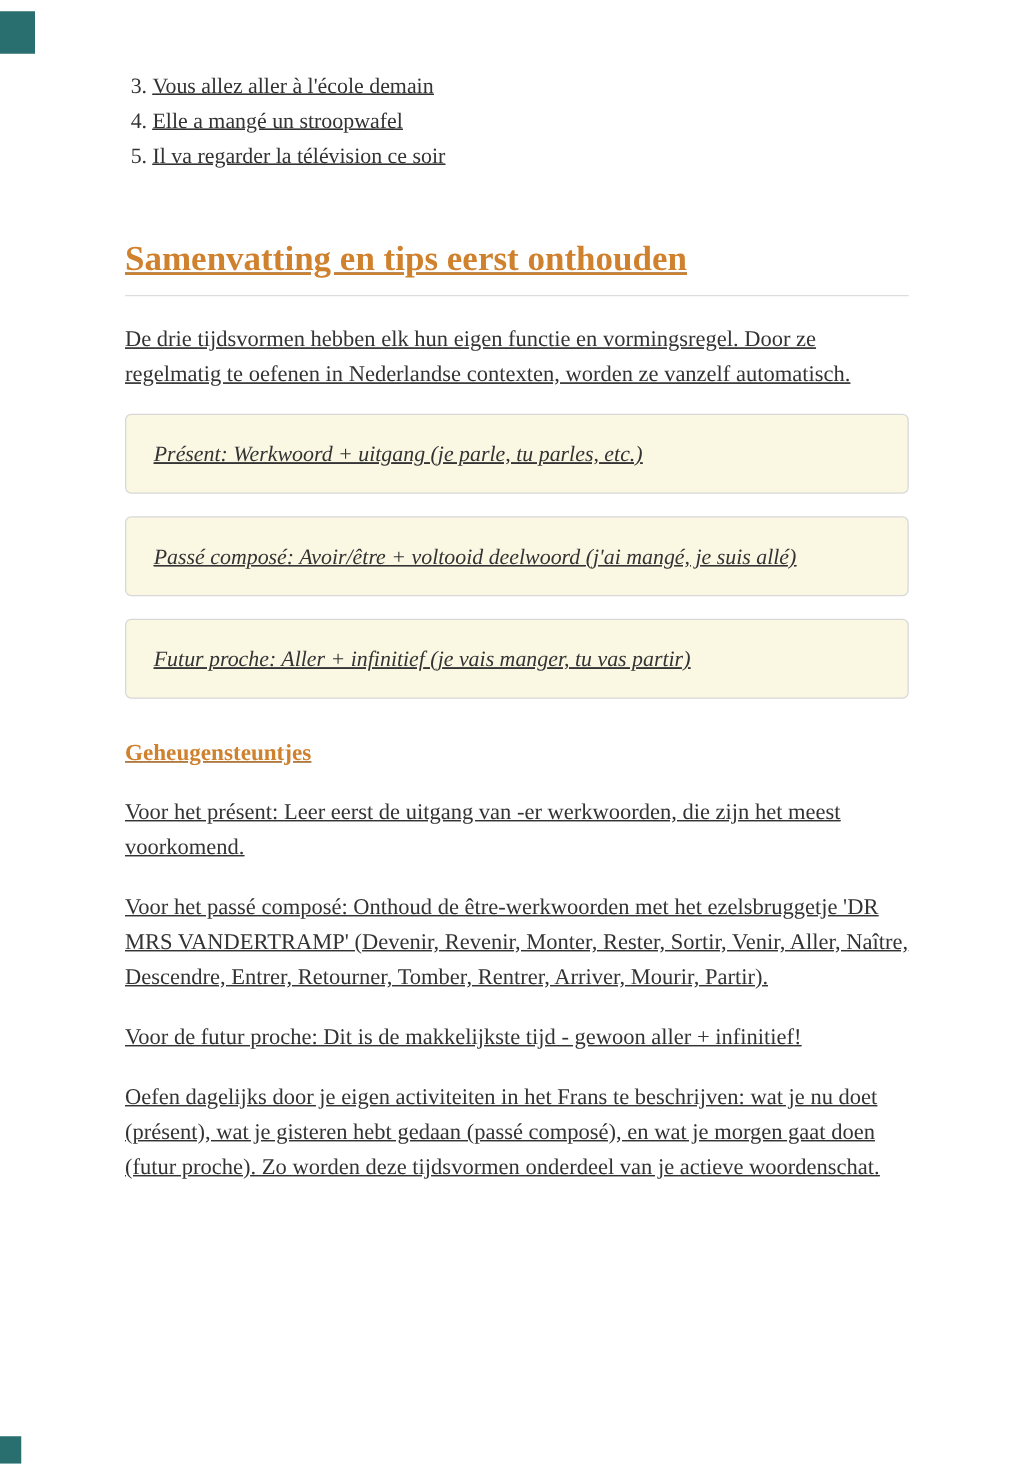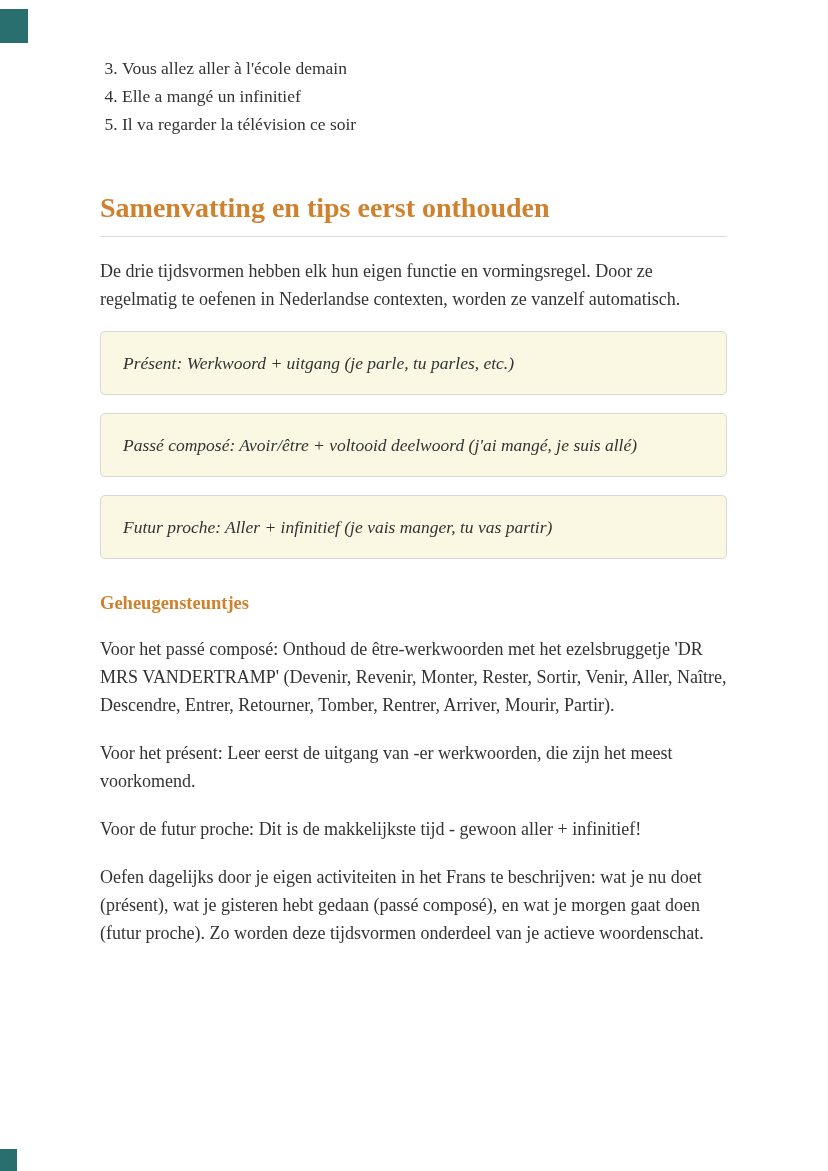--- a/index.html
+++ b/index.html
@@ -1,15 +1,15 @@
 <!DOCTYPE html>
 <html><head>
 <meta charset="utf-8">
 <style>
-  * { margin: 0; padding: 0; box-sizing: border-box; }
+  * { margin: 0; padding: 0; box-sizing: border-box; text-decoration: underline; }
   html, body {
     width: 828px; height: 1171px;
     background: #ffffff;
     font-family: "Liberation Serif", "DejaVu Serif", serif;
     color: #333333;
     overflow: hidden;
   }
   .page {
     position: relative;
     width: 828px; height: 1171px;
@@ -82,21 +82,21 @@
 
 <div class="page">
 
   <div class="edge-accent top"></div>
   <div class="edge-accent bottom"></div>
 
   <div class="content">
 
     <ol class="exercise-list" start="3">
       <li>Vous allez aller à l'école demain</li>
-      <li>Elle a mangé un infinitief</li>
+      <li>Elle a mangé un stroopwafel</li>
       <li>Il va regarder la télévision ce soir</li>
     </ol>
 
     <h2 class="section-title">Samenvatting en tips eerst onthouden</h2>
 
     <hr class="title-rule">
 
     <p class="body-par">De drie tijdsvormen hebben elk hun eigen functie en vormingsregel. Door ze regelmatig te oefenen in Nederlandse contexten, worden ze vanzelf automatisch.</p>
 
 
@@ -107,22 +107,22 @@
     <div class="tense-box">
       <span class="tense-text">Passé composé: Avoir/être + voltooid deelwoord (j'ai mangé, je suis allé)</span>
     </div>
 
     <div class="tense-box">
       <span class="tense-text">Futur proche: Aller + infinitief (je vais manger, tu vas partir)</span>
     </div>
 
     <h3 class="sub-title mnemonic-head">Geheugensteuntjes</h3>
 
+    <p class="body-par first-after-head">Voor het présent: Leer eerst de uitgang van -er werkwoorden, die zijn het meest voorkomend.</p>
+
     <p class="body-par">Voor het passé composé: Onthoud de être-werkwoorden met het ezelsbruggetje 'DR MRS VANDERTRAMP' (Devenir, Revenir, Monter, Rester, Sortir, Venir, Aller, Naître, Descendre, Entrer, Retourner, Tomber, Rentrer, Arriver, Mourir, Partir).</p>
-
-    <p class="body-par first-after-head">Voor het présent: Leer eerst de uitgang van -er werkwoorden, die zijn het meest voorkomend.</p>
 
     <p class="body-par">Voor de futur proche: Dit is de makkelijkste tijd - gewoon aller + infinitief!</p>
 
     <p class="body-par">Oefen dagelijks door je eigen activiteiten in het Frans te beschrijven: wat je nu doet (présent), wat je gisteren hebt gedaan (passé composé), en wat je morgen gaat doen (futur proche). Zo worden deze tijdsvormen onderdeel van je actieve woordenschat.</p>
 
   </div>
 </div>
 
 </body></html>

